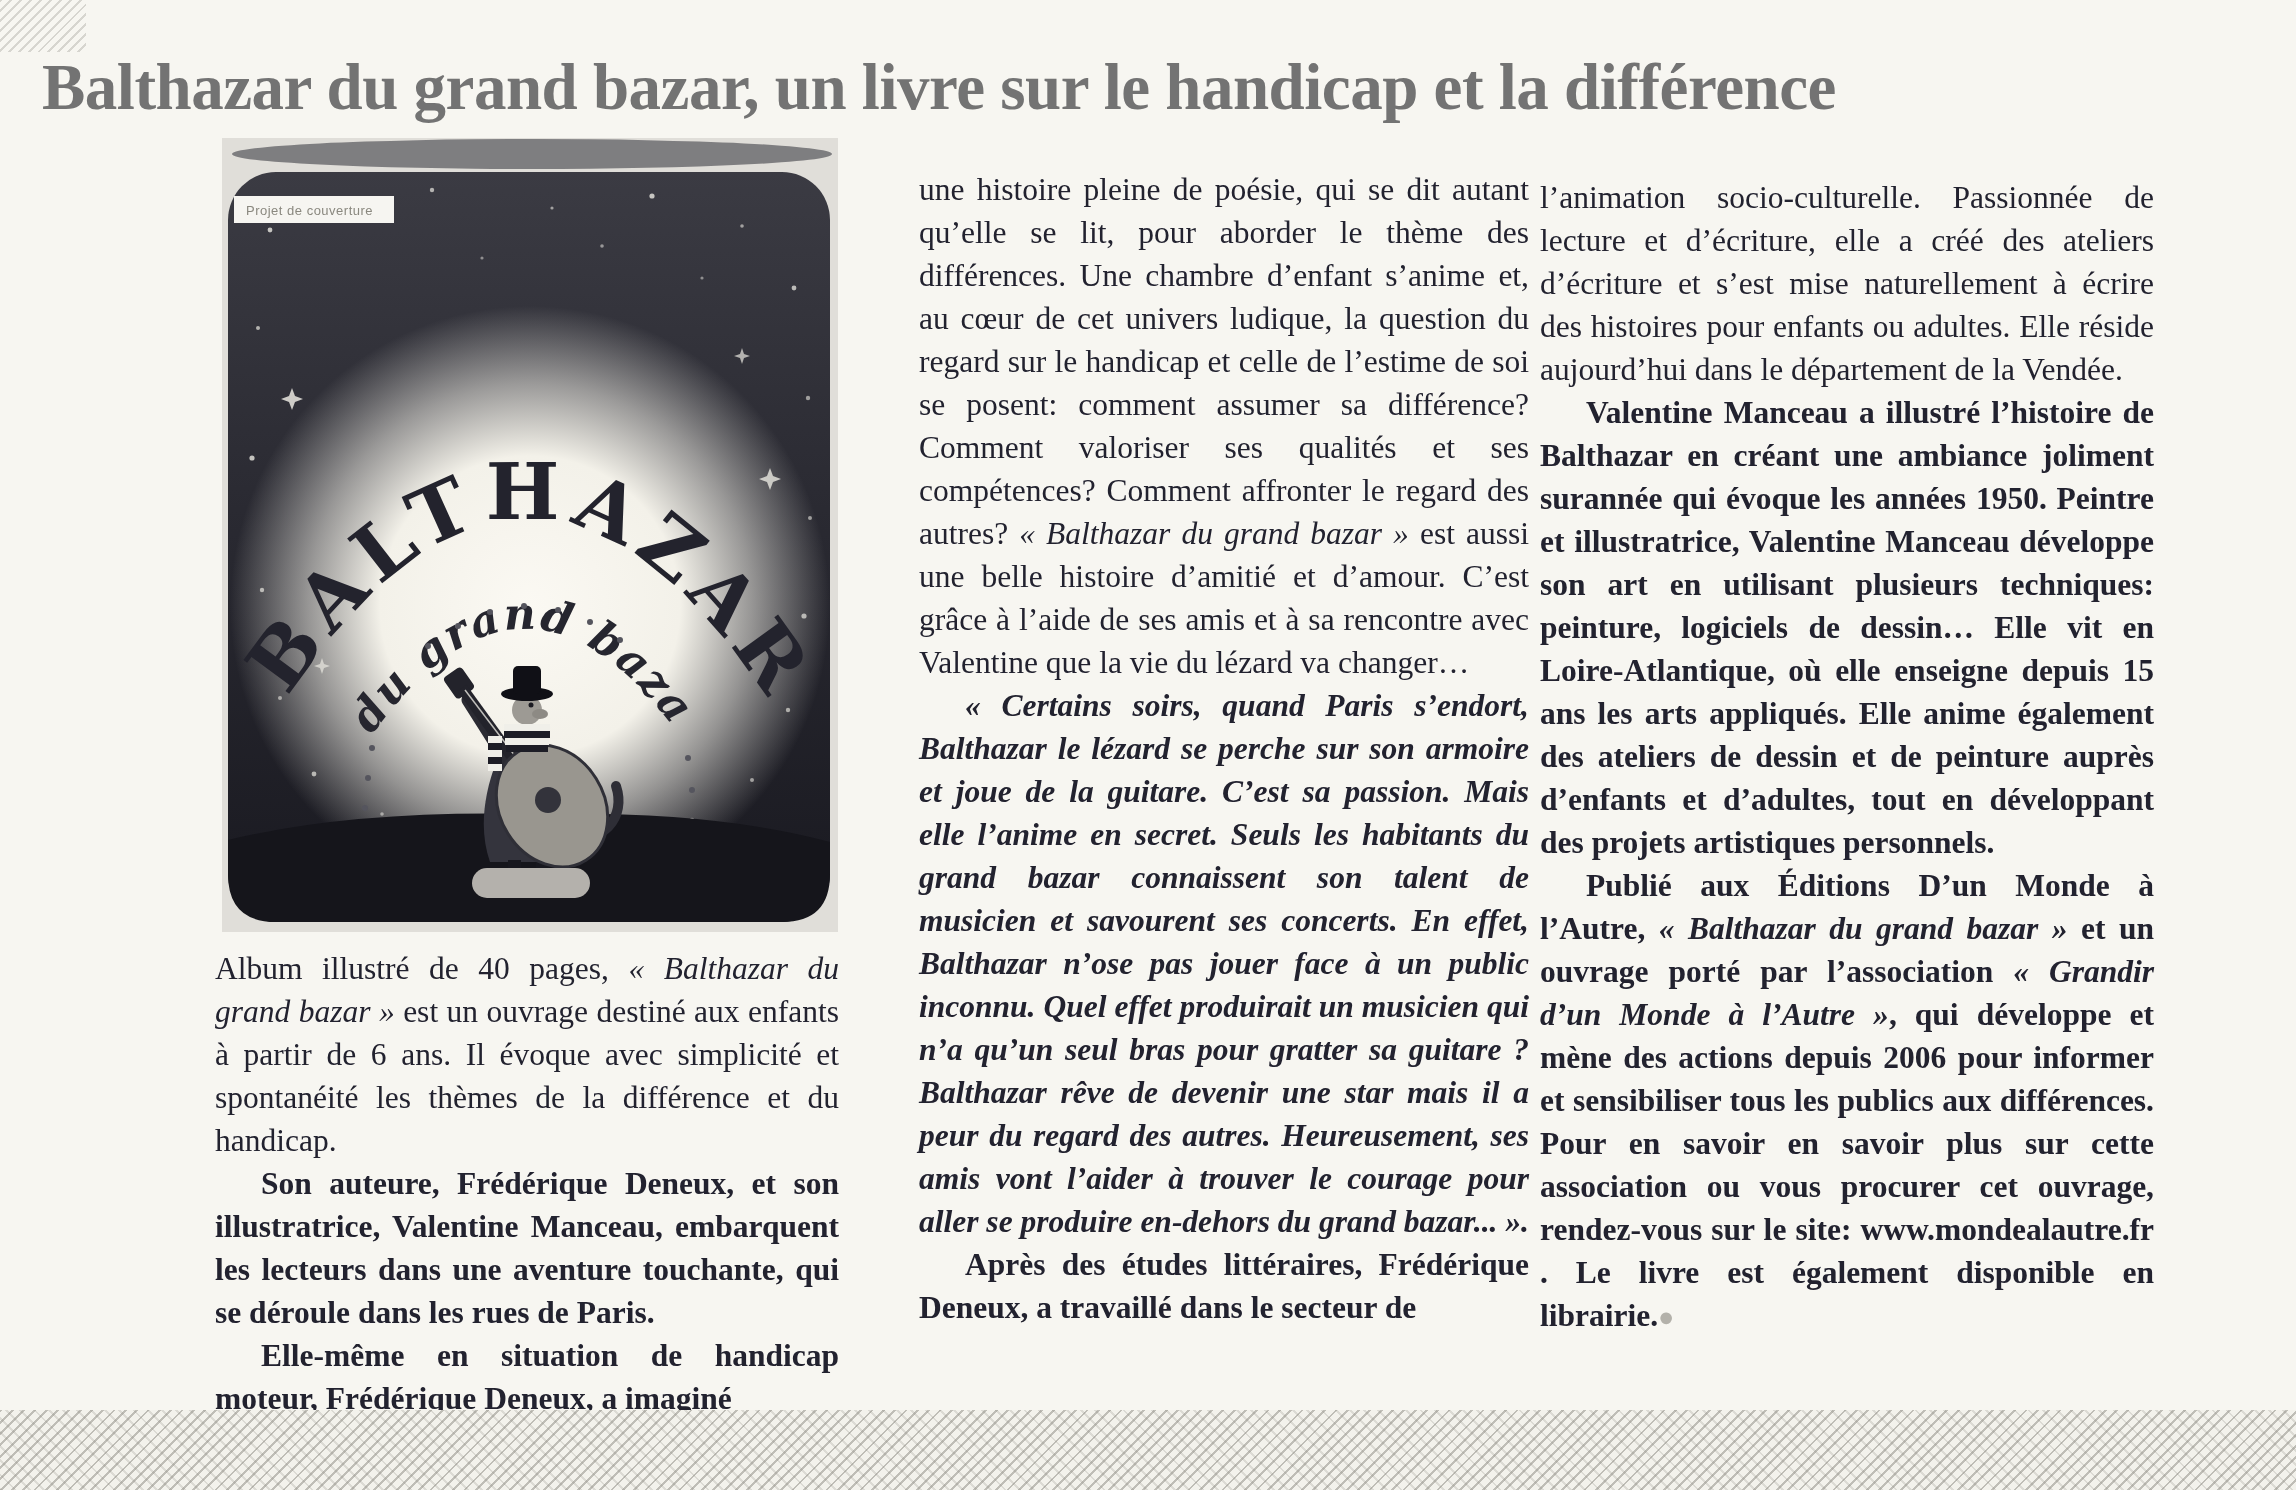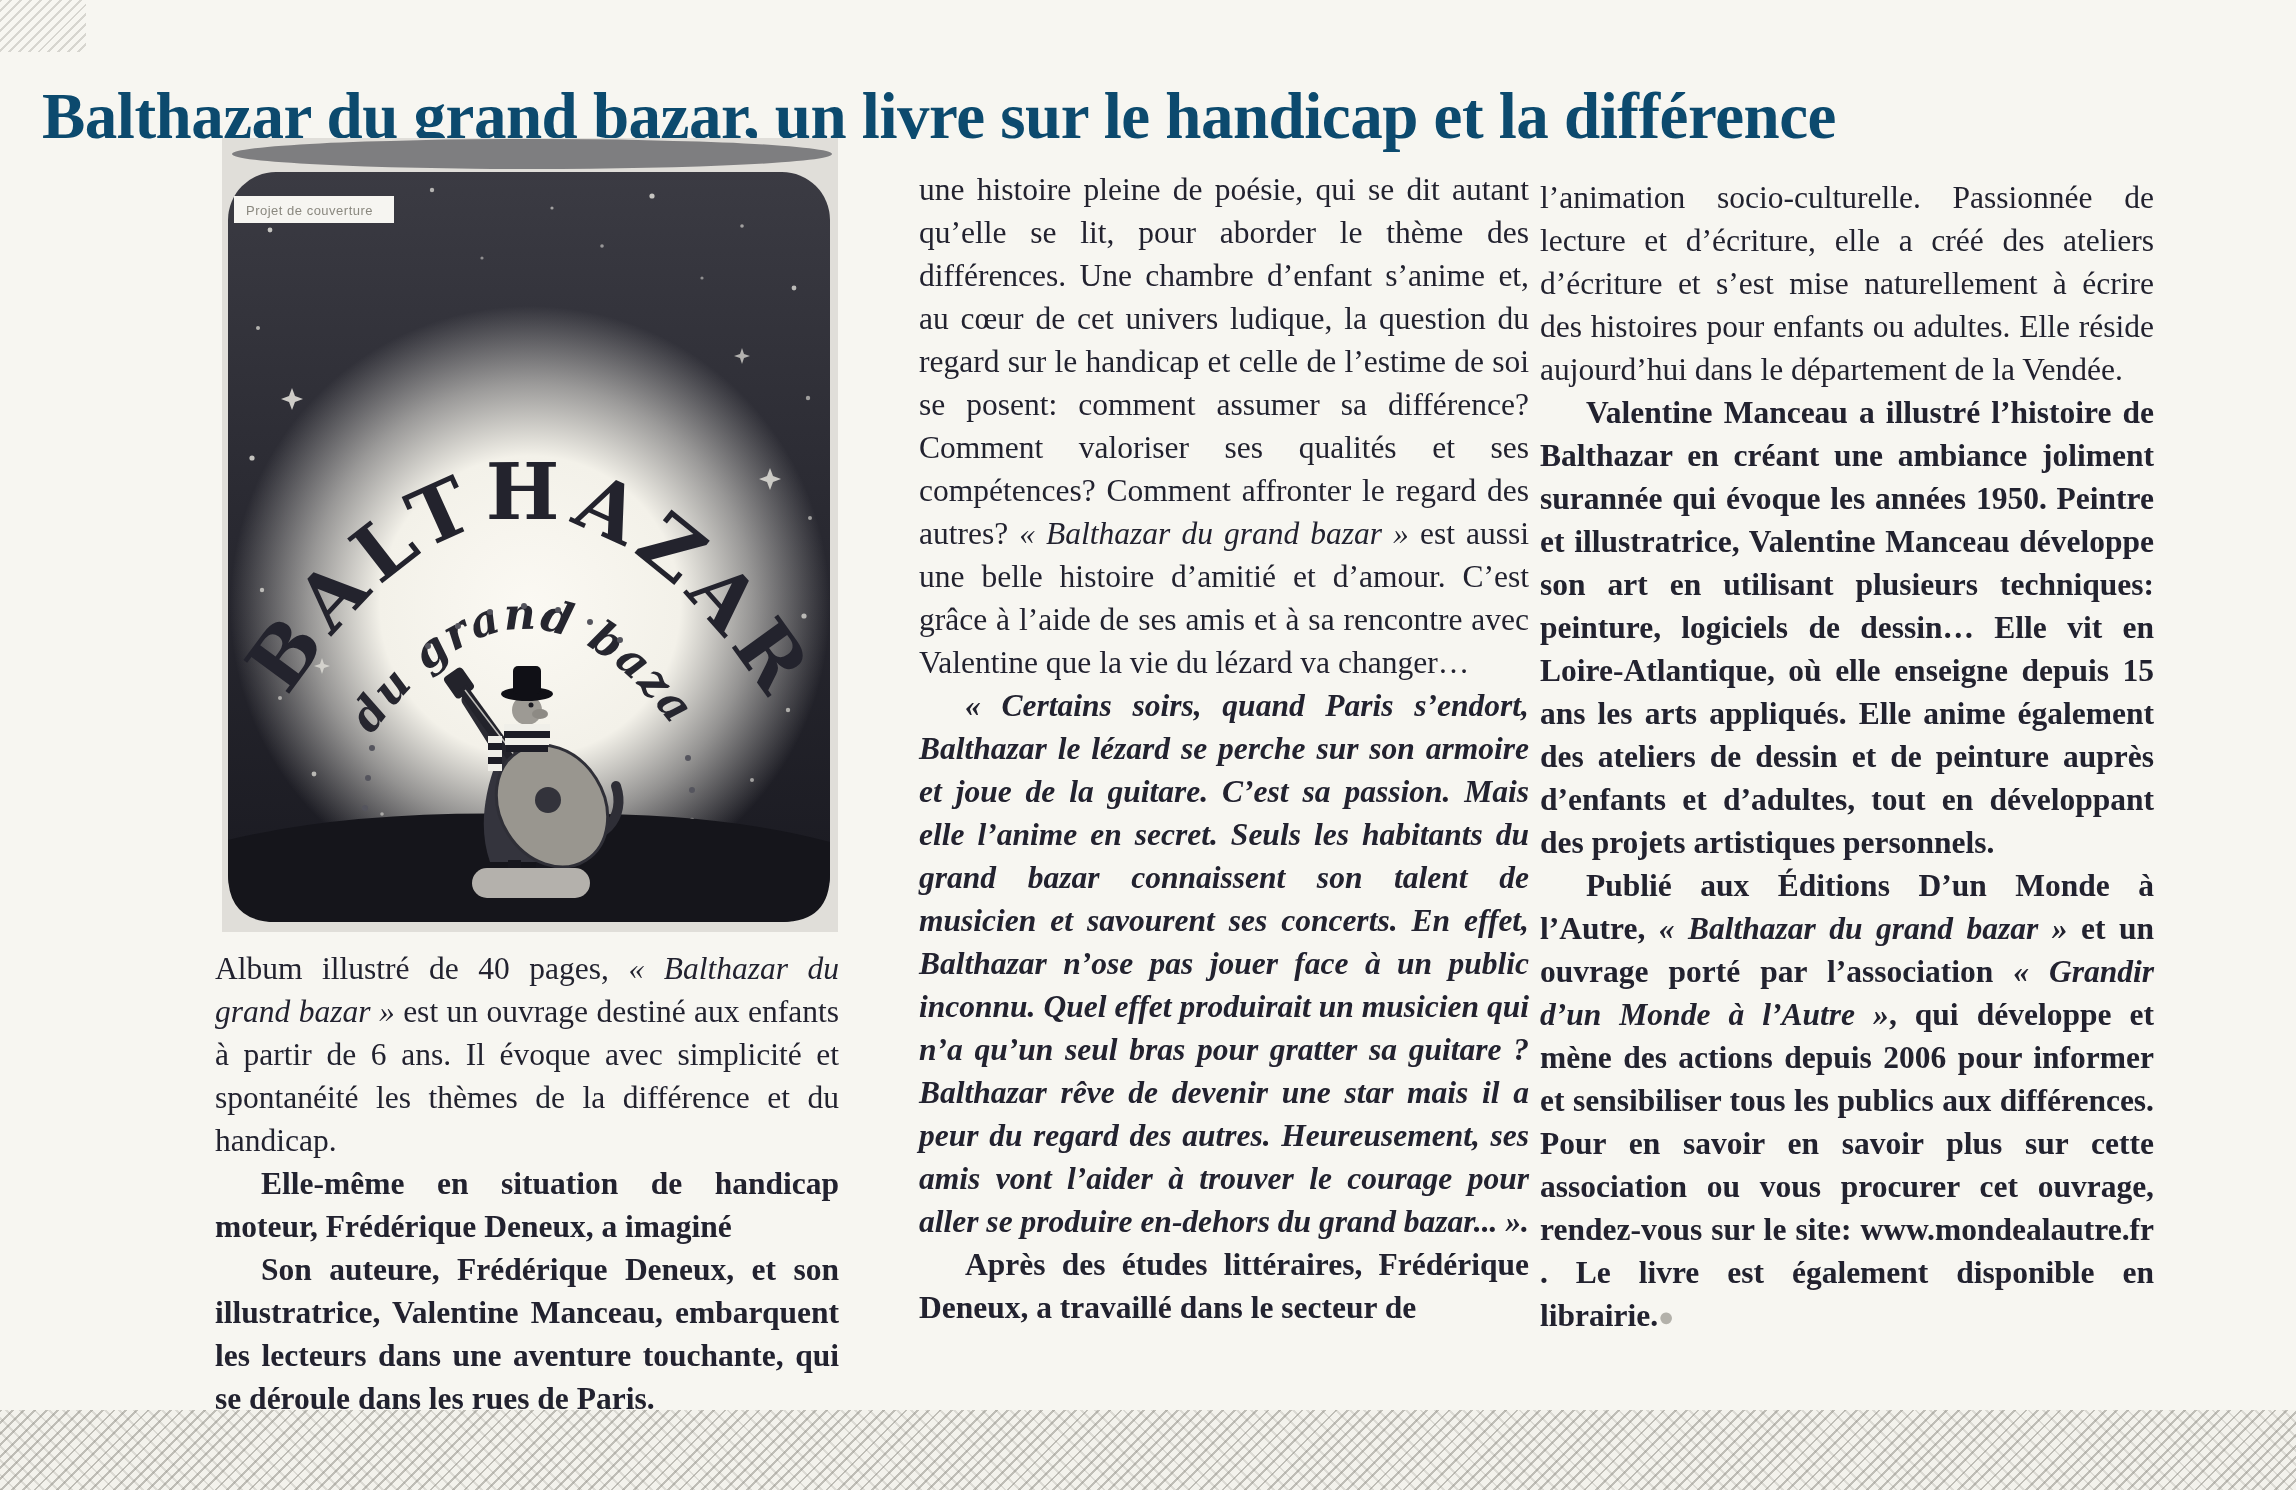--- a/index.html
+++ b/index.html
@@ -4,23 +4,23 @@
 <style>
   html,body{margin:0;padding:0;background:#e9e8e3;}
   .page{
     position:relative; width:2296px; height:1490px; overflow:hidden;
     background:#f7f6f1;
     font-family:"Liberation Serif","DejaVu Serif",serif;
     color:#20202e;
   }
   
   .headline{
-    position:absolute; left:42px; top:37px; width:2218px;
+    position:absolute; left:42px; top:8px; width:2218px;
     font-size:65px; line-height:1.08; font-weight:bold;
-    letter-spacing:-0.5px; color:#0c4a6e;
+    letter-spacing:-0.5px; color:#737373;
   }
   
   .col{
     position:absolute; font-size:31.5px; line-height:43px;
     text-align:justify; color:#22222f;
   }
   .col p{margin:0; padding:0;}
   .col p.ind{text-indent:46px;font-weight:bold;}
   .col .it{font-style:italic;}
   .col-left-caption{left:215px; top:947px; width:624px;}
@@ -168,22 +168,22 @@
 
       <g>
         <rect x="12" y="58" width="160" height="27" fill="#f6f5f1"></rect>
         <text class="cover-tiny-label" x="24" y="77" font-size="13" fill="#8a887f" letter-spacing="0.5">Projet de couverture</text>
       </g>
     </svg>
   </div>
 
   <div class="col col-left-caption">
     <p><span>Album illustré de 40 pages, </span><span class="it">« Balthazar du grand bazar »</span><span> est un ouvrage destiné aux enfants à partir de 6 ans. Il évoque avec simplicité et spontanéité les thèmes de la différence et du handicap.</span></p>
+    <p class="ind">Son auteure, Frédérique Deneux, et son illustratrice, Valentine Manceau, embarquent les lecteurs dans une aventure touchante, qui se déroule dans les rues de Paris.</p>
     <p class="ind">Elle-même en situation de handicap moteur, Frédérique Deneux, a imaginé</p>
-    <p class="ind">Son auteure, Frédérique Deneux, et son illustratrice, Valentine Manceau, embarquent les lecteurs dans une aventure touchante, qui se déroule dans les rues de Paris.</p>
   </div>
 
   <div class="col col-middle">
     <p><span>une histoire pleine de poésie, qui se dit autant qu’elle se lit, pour aborder le thème des différences. Une chambre d’enfant s’anime et, au cœur de cet univers ludique, la question du regard sur le handicap et celle de l’estime de soi se posent: comment assumer sa différence? Comment valoriser ses qualités et ses compétences? Comment affronter le regard des autres? </span><span class="it">« Balthazar du grand bazar »</span><span> est aussi une belle histoire d’amitié et d’amour. C’est grâce à l’aide de ses amis et à sa rencontre avec Valentine que la vie du lézard va changer…</span></p>
     <p class="ind it">« Certains soirs, quand Paris s’endort, Balthazar le lézard se perche sur son armoire et joue de la guitare. C’est sa passion. Mais elle l’anime en secret. Seuls les habitants du grand bazar connaissent son talent de musicien et savourent ses concerts. En effet, Balthazar n’ose pas jouer face à un public inconnu. Quel effet produirait un musicien qui n’a qu’un seul bras pour gratter sa guitare ? Balthazar rêve de devenir une star mais il a peur du regard des autres. Heureusement, ses amis vont l’aider à trouver le courage pour aller se produire en-dehors du grand bazar... ».</p>
     <p class="ind">Après des études littéraires, Frédérique Deneux, a travaillé dans le secteur de</p>
   </div>
 
   <div class="col col-right">
     <p>l’animation socio-culturelle. Passionnée de lecture et d’écriture, elle a créé des ateliers d’écriture et s’est mise naturellement à écrire des histoires pour enfants ou adultes. Elle réside aujourd’hui dans le département de la Vendée.</p>

